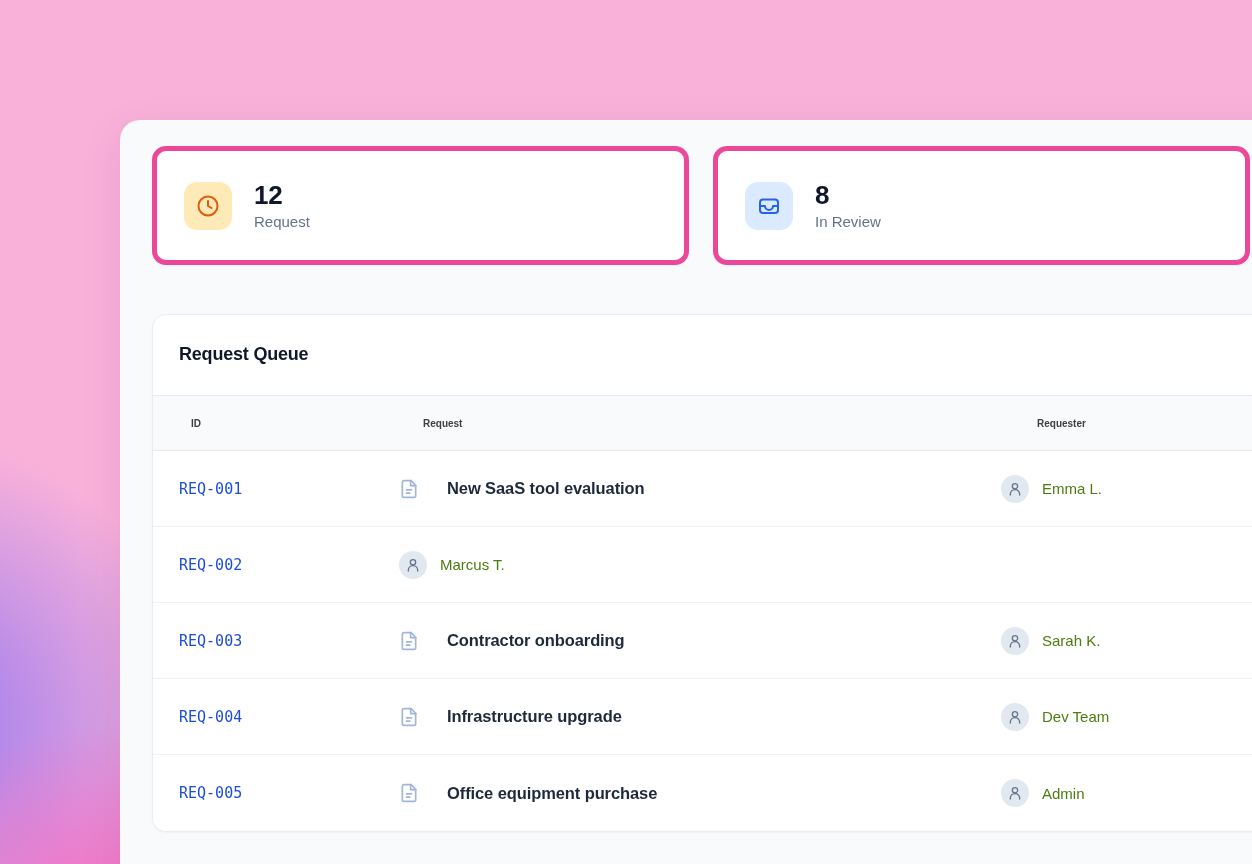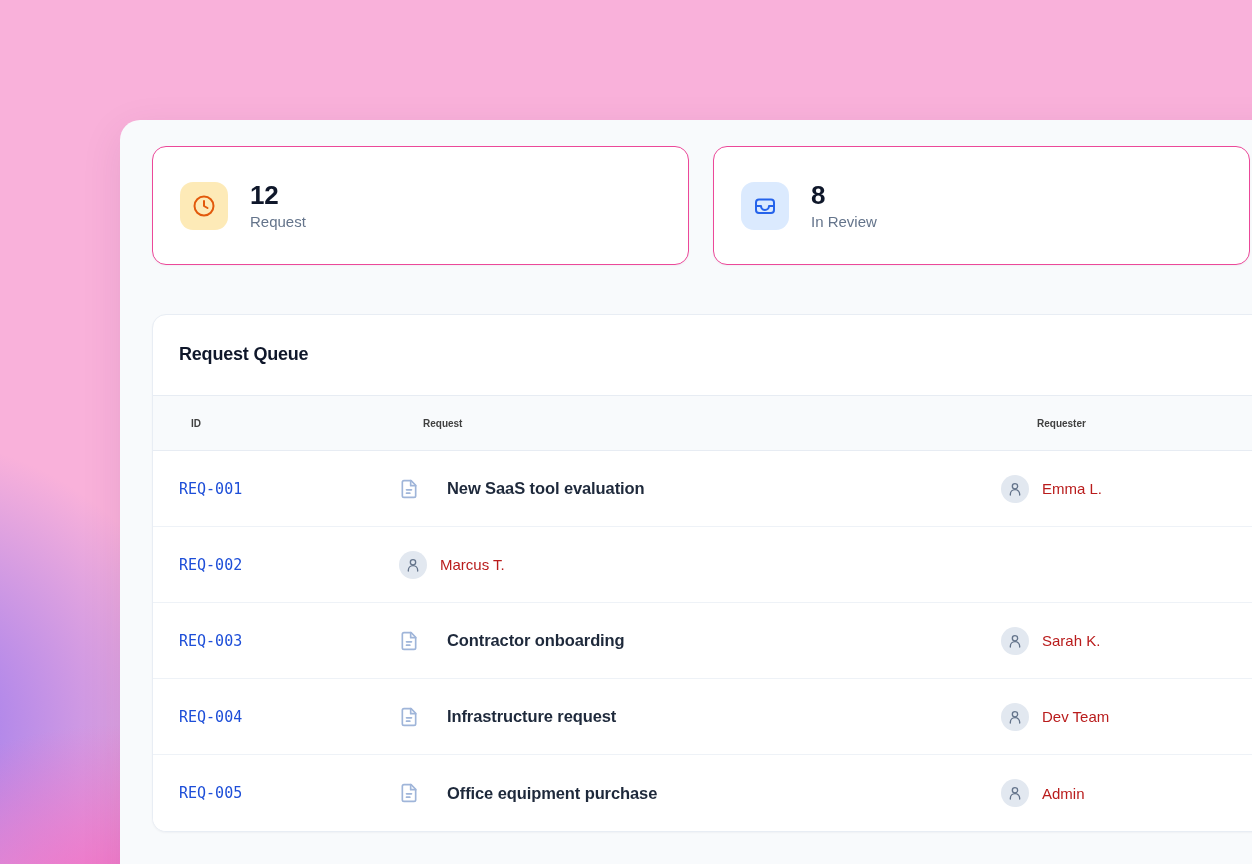--- a/index.html
+++ b/index.html
@@ -24,21 +24,21 @@
 
   .stats-row {
     position: absolute;
     left: 32px; top: 26px;
     display: flex;
     gap: 24px;
   }
   .stat-card {
     width: 537px; height: 119px;
     background: #ffffff;
-    border: 1px solid #ec4899;
+    border: 5px solid #ec4899;
     border-radius: 14px;
     box-shadow: 0 1px 2px rgba(15,23,42,0.04);
     display: flex;
     align-items: center;
     padding-left: 27px;
     gap: 22px;
   }
   .stat-icon {
     width: 48px; height: 48px;
     border-radius: 13px;
@@ -124,21 +124,21 @@
     gap: 13px;
   }
   .avatar {
     width: 28px; height: 28px;
     border-radius: 50%;
     background: #e2e8f0;
     color: #64748b;
     display: flex; align-items: center; justify-content: center;
     flex: none;
   }
-  .requester-name { font-size: 15px; color: #b91c1c; }
+  .requester-name { font-size: 15px; color: #4d7c0f; }
 </style>
 </head>
 <body>
 
 <div class="panel">
 
   <div class="stats-row">
 
     <div class="stat-card">
       <div class="stat-icon amber">
@@ -242,21 +242,21 @@
       <div class="col-id cell-id">REQ-004</div>
       <div class="col-request cell-request">
         <span class="doc-icon">
           <svg width="20" height="20" viewBox="0 0 24 24" fill="none" stroke="currentColor" stroke-width="2" stroke-linecap="round" stroke-linejoin="round">
               <path d="M14.5 2H6a2 2 0 0 0-2 2v16a2 2 0 0 0 2 2h12a2 2 0 0 0 2-2V7.5z"></path>
               <polyline points="14 2 14 8 20 8"></polyline>
               <line x1="9" y1="13" x2="15" y2="13"></line>
               <line x1="9" y1="17" x2="13" y2="17"></line>
             </svg>
         </span>
-        <span class="request-title">Infrastructure request</span>
+        <span class="request-title">Infrastructure upgrade</span>
       </div>
       <div class="col-requester cell-requester">
         <span class="avatar">
           <svg width="16" height="16" viewBox="0 0 24 24" fill="none" stroke="currentColor" stroke-width="2" stroke-linecap="round" stroke-linejoin="round">
               <circle cx="12" cy="8" r="4"></circle>
               <path d="M5 21v-1a7 7 0 0 1 14 0v1"></path>
             </svg>
         </span>
         <span class="requester-name">Dev Team</span>
       </div>

